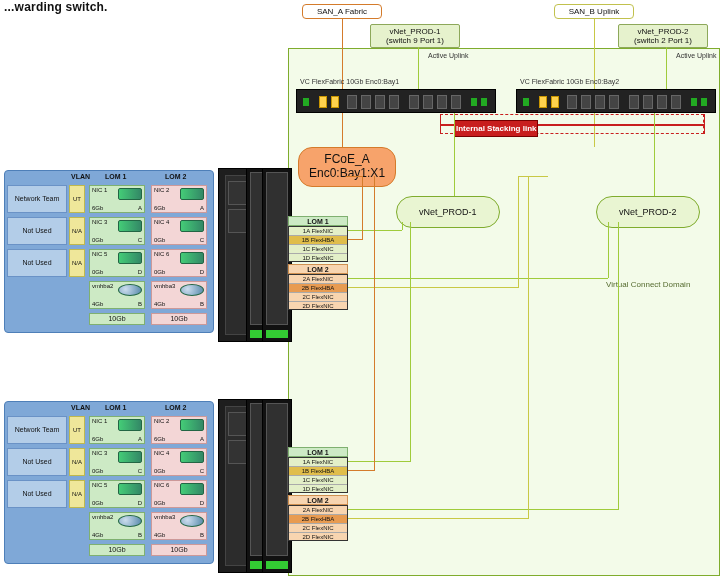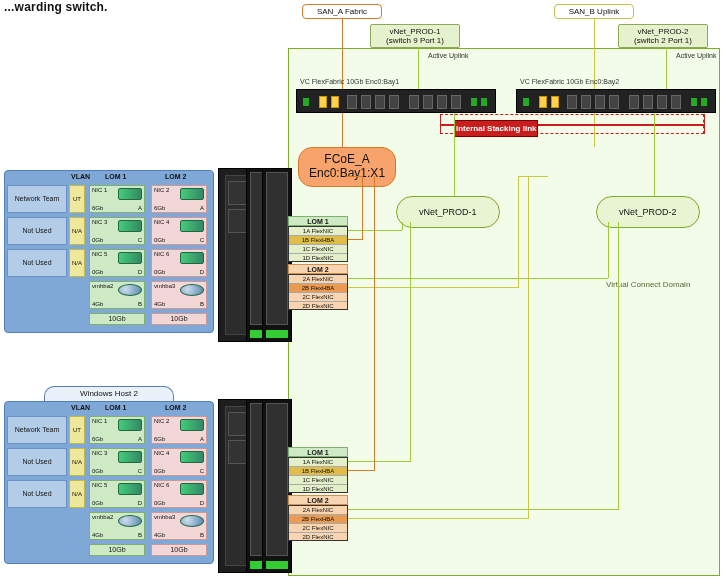--- a/index.html
+++ b/index.html
@@ -274,21 +274,20 @@
 
   <div class="line h orange" style="left:348px;top:239px;width:14px"></div>
   <div class="line v orange" style="left:362px;top:176px;height:64px"></div>
   <div class="line h orange" style="left:346px;top:176px;width:16px"></div>
 
   <div class="line h yellow" style="left:348px;top:287px;width:170px"></div>
   <div class="line v yellow" style="left:518px;top:176px;height:112px"></div>
   <div class="line h yellow" style="left:518px;top:176px;width:30px"></div>
 
   <div class="hostPanel" style="left:4px;top:386px">
-    <div class="hostTab">Windows Host 2</div>
     <div class="hostBody">
       <div class="colHdr" style="left:66px">VLAN</div>
       <div class="colHdr" style="left:100px">LOM 1</div>
       <div class="colHdr" style="left:160px">LOM 2</div>
 
       <div class="rowLbl" style="left:2px;top:14px">Network Team</div>
       <div class="vlanCell" style="left:64px;top:14px">UT</div>
       <div class="rowLbl" style="left:2px;top:46px">Not Used</div>
       <div class="vlanCell" style="left:64px;top:46px">N/A</div>
       <div class="rowLbl" style="left:2px;top:78px">Not Used</div>

